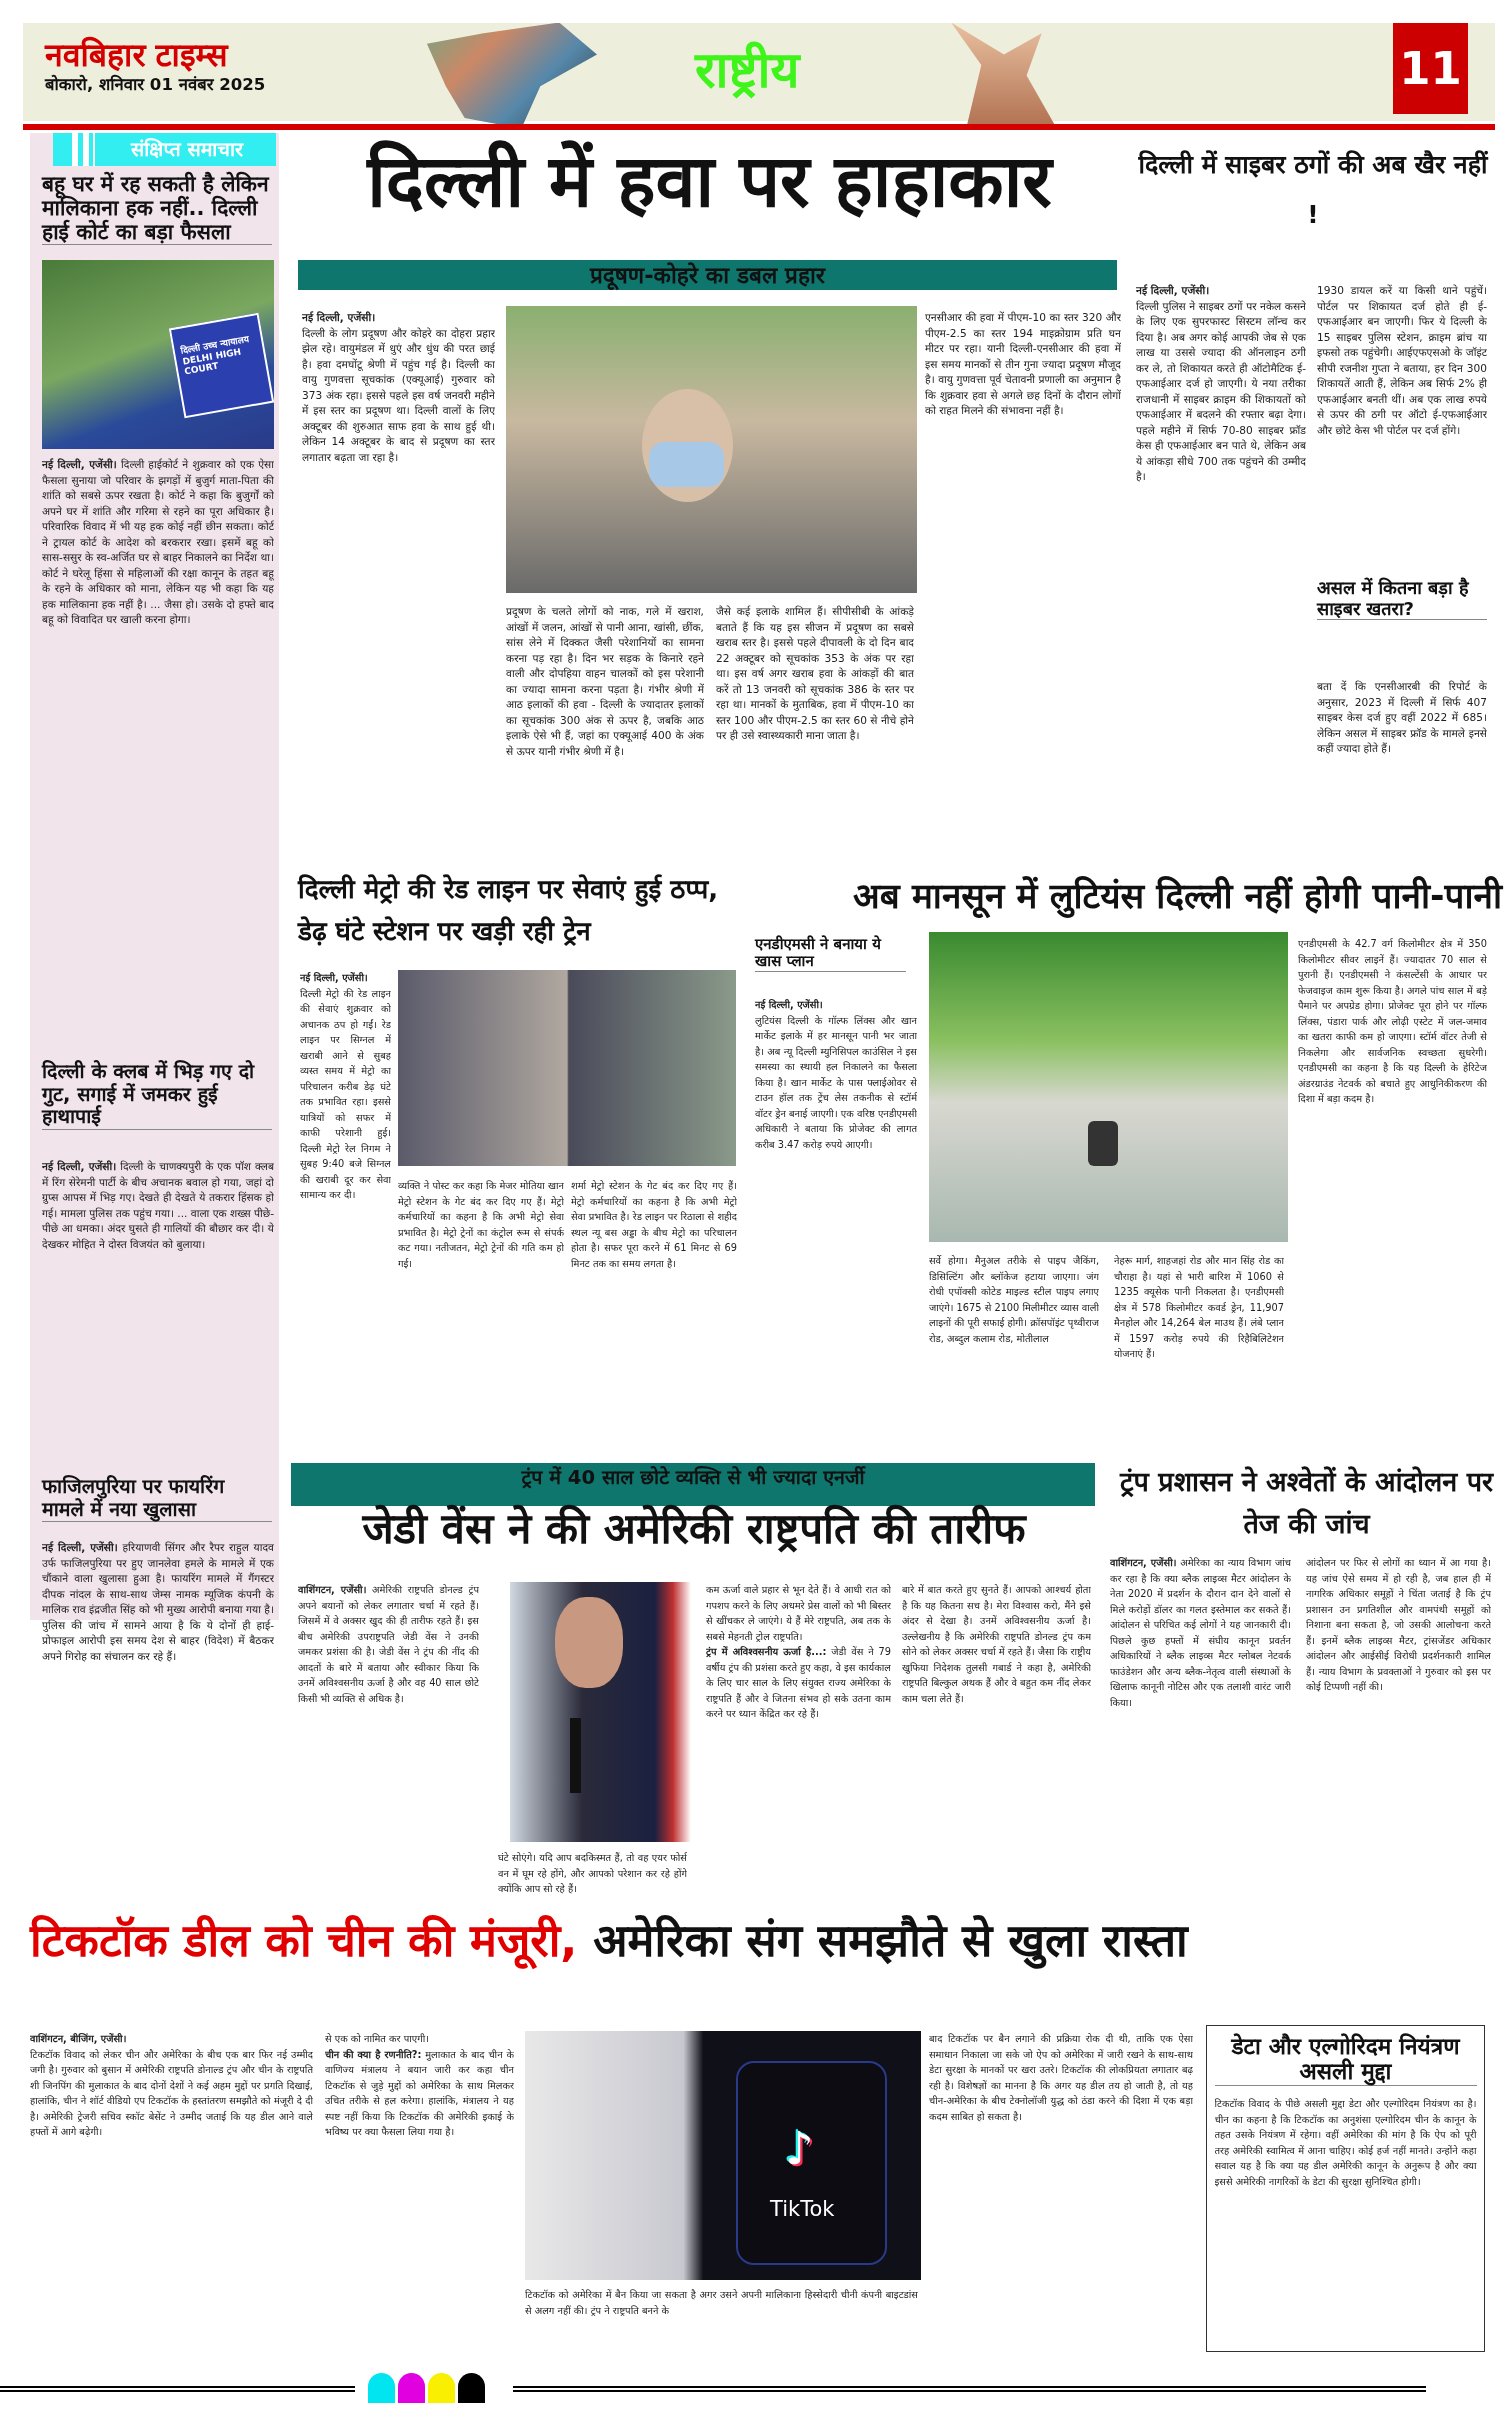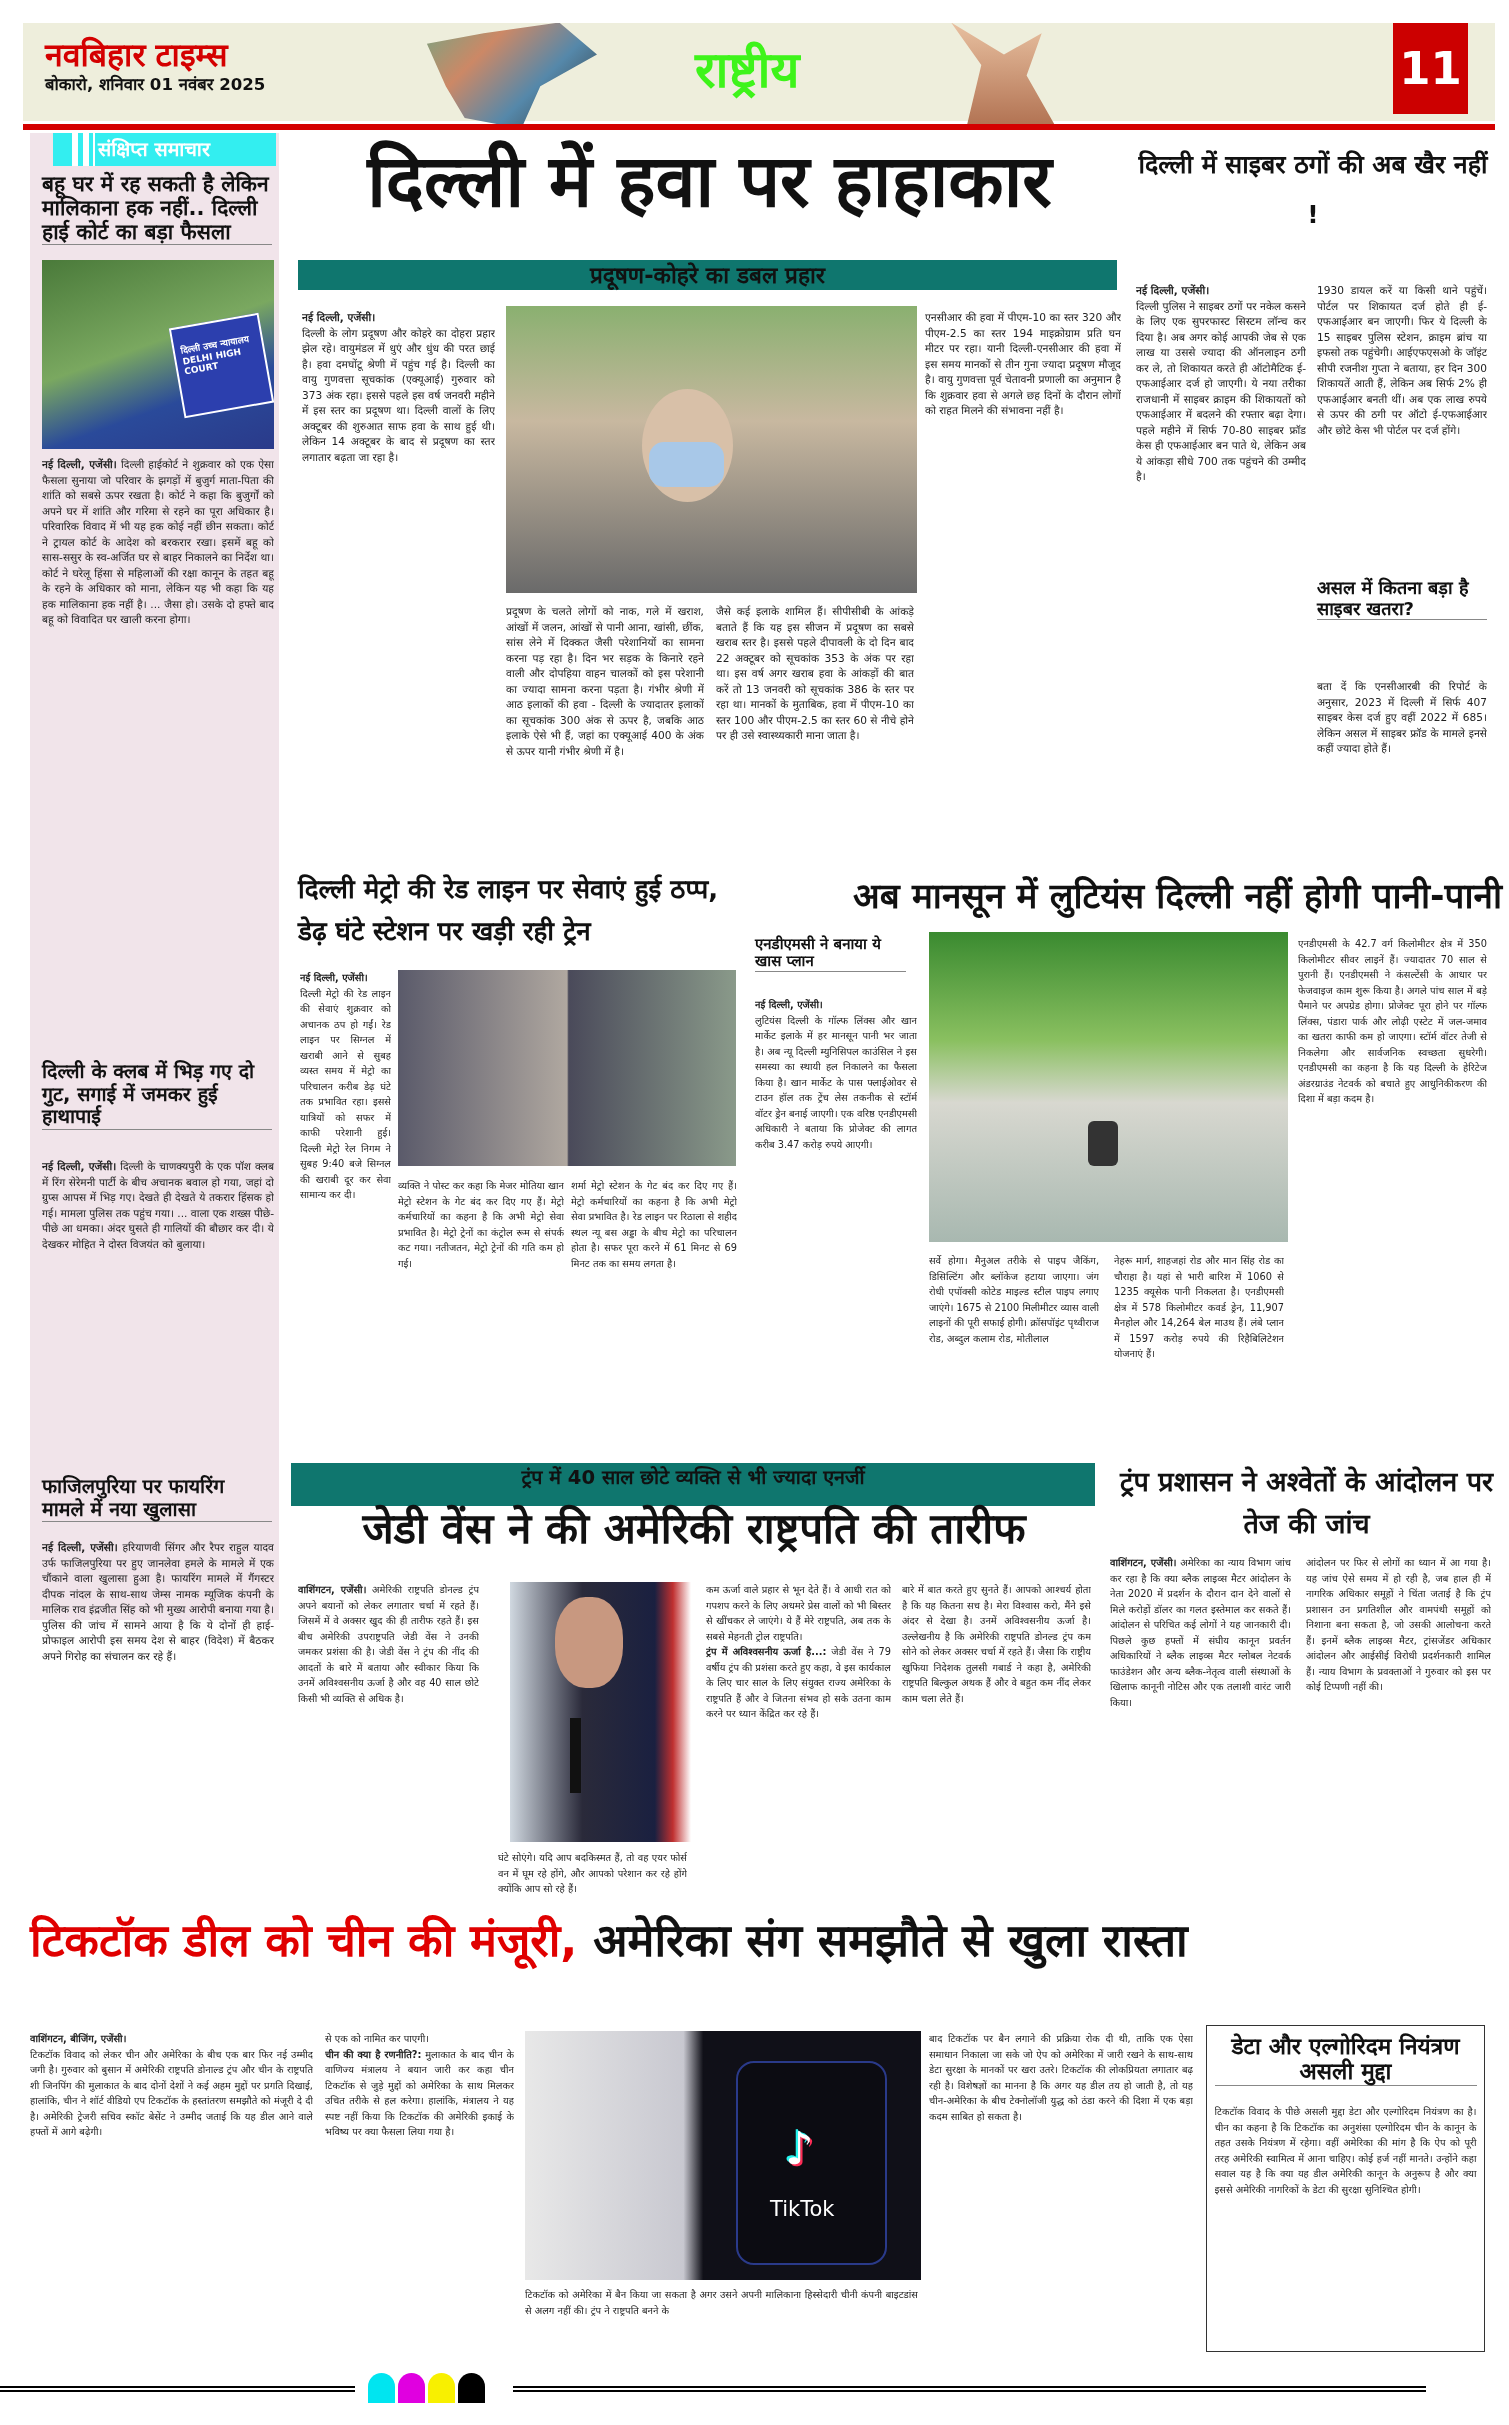--- a/index.html
+++ b/index.html
@@ -7,21 +7,21 @@
 .abs{position:absolute}
 .masthead{left:22.6px;top:22.6px;width:1472px;height:98px;background:#eeeedc}
 .mh-name{left:45px;top:32px;font-size:32px;font-weight:bold;color:#d40000;font-family:"DejaVu Sans Condensed","DejaVu Sans",sans-serif}
 .mh-date{left:45px;top:72px;font-size:16.6px;font-weight:bold;color:#111}
 .mh-section{left:695px;top:34px;font-size:50px;font-weight:bold;color:#3ef41a}
 .mh-page{left:1393px;top:22.6px;width:75px;height:91px;background:#cc0000;color:#fff;font-size:45px;font-weight:bold;text-align:center;line-height:91px}
 .mh-map{left:408px;top:22.6px;width:189px;height:106px;background:linear-gradient(135deg,#6a8 0%,#c86 35%,#58a 65%,#333 100%);clip-path:polygon(10% 20%,40% 10%,80% 0%,100% 30%,70% 60%,60% 100%,30% 90%,20% 60%)}
 .mh-statue{left:936px;top:22.6px;width:151px;height:106px;background:linear-gradient(180deg,#e8c0a0,#b07050);clip-path:polygon(20% 100%,30% 40%,10% 0%,45% 30%,70% 10%,60% 50%,80% 100%)}
 .mh-rule{left:22.6px;top:124px;width:1472px;height:6px;background:#d40000}
 .brief{left:30px;top:133px;width:249px;height:1487px;background:#f1e4ea}
-.brief-tag{left:53px;top:133px;width:223px;height:33px;background:#33eef0;color:#fff;font-weight:bold;font-size:19.6px;line-height:33px;padding-left:45px}
+.brief-tag{left:53px;top:133px;width:223px;height:33px;background:#33eef0;color:#fff;font-weight:bold;font-size:19.6px;text-align:center;line-height:33px;padding-left:45px}
 .brief-tag .bars{position:absolute;left:19px;top:0;width:22.6px;height:33px;background:repeating-linear-gradient(90deg,#fff 0 6px,#33eef0 6px 10.6px)}
 .hl{font-weight:bold;color:#111;line-height:1.15}
 .body{font-size:10.6px;line-height:15.5px;text-align:justify;color:#222}
 .dateline{font-weight:bold}
 .photo{background:#777;overflow:hidden}
 .rule-b{border-bottom:1.5px solid #888}
 .yellow{background:#0f766e}
 .box{border:1.5px solid #333}
 .cmyk{display:inline-block;width:27px;height:30px;border-radius:13.6px 13.6px 0 0;margin-right:3px}
 .footline{height:6px;border-top:2.3px solid #000;border-bottom:2.3px solid #000}
@@ -106,20 +106,20 @@
 <div class="abs body" style="left:30px;top:2031px;width:283px;height:332px;overflow:hidden;font-size:9.8px"><div class="dateline">वाशिंगटन, बीजिंग, एजेंसी।</div><span>टिकटॉक विवाद को लेकर चीन और अमेरिका के बीच एक बार फिर नई उम्मीद जगी है। गुरुवार को बुसान में अमेरिकी राष्ट्रपति डोनाल्ड ट्रंप और चीन के राष्ट्रपति शी जिनपिंग की मुलाकात के बाद दोनों देशों ने कई अहम मुद्दों पर प्रगति दिखाई, हालांकि, चीन ने शॉर्ट वीडियो एप टिकटॉक के हस्तांतरण समझौते को मंजूरी दे दी है। अमेरिकी ट्रेजरी सचिव स्कॉट बेसेंट ने उम्मीद जताई कि यह डील आने वाले हफ्तों में आगे बढ़ेगी।</span></div>
 <div class="abs body" style="left:325px;top:2031px;width:189px;height:332px;overflow:hidden;font-size:9.8px"><span>से एक को नामित कर पाएगी।</span><br><b>चीन की क्या है रणनीति?:</b> <span>मुलाकात के बाद चीन के वाणिज्य मंत्रालय ने बयान जारी कर कहा चीन टिकटॉक से जुड़े मुद्दों को अमेरिका के साथ मिलकर उचित तरीके से हल करेगा। हालांकि, मंत्रालय ने यह स्पष्ट नहीं किया कि टिकटॉक की अमेरिकी इकाई के भविष्य पर क्या फैसला लिया गया है।</span></div>
 <div class="abs photo" style="left:525px;top:2031px;width:396px;height:249px;background:linear-gradient(90deg,#e8e8e8 0%,#c8c8d0 40%,#101018 45%,#101018 100%)">
   <div style="position:absolute;left:211px;top:30px;width:151px;height:204px;border-radius:18px;background:#0c0c12;border:2.3px solid #2a3a8a"></div>
   <div style="position:absolute;left:260px;top:91px;font-size:45px;color:#fff;text-shadow:-2.3px -2.3px #25f4ee,2.3px 2.3px #fe2c55">♪</div>
   <div style="position:absolute;left:245px;top:166px;font-size:21px;font-weight:normal;color:#fff">TikTok</div>
 </div>
 <div class="abs body" style="left:525px;top:2287px;width:393px;height:75px;overflow:hidden;font-size:9.8px">टिकटॉक को अमेरिका में बैन किया जा सकता है अगर उसने अपनी मालिकाना हिस्सेदारी चीनी कंपनी बाइटडांस से अलग नहीं की। ट्रंप ने राष्ट्रपति बनने के</div>
 <div class="abs body" style="left:929px;top:2031px;width:264px;height:332px;overflow:hidden;font-size:9.8px">बाद टिकटॉक पर बैन लगाने की प्रक्रिया रोक दी थी, ताकि एक ऐसा समाधान निकाला जा सके जो ऐप को अमेरिका में जारी रखने के साथ-साथ डेटा सुरक्षा के मानकों पर खरा उतरे। टिकटॉक की लोकप्रियता लगातार बढ़ रही है। विशेषज्ञों का मानना है कि अगर यह डील तय हो जाती है, तो यह चीन-अमेरिका के बीच टेक्नोलॉजी युद्ध को ठंडा करने की दिशा में एक बड़ा कदम साबित हो सकता है।</div>
 <div class="abs box" style="left:1206px;top:2025px;width:279px;height:327px;padding:7.5px">
-  <div class="hl rule-b" style="font-size:22.6px;text-align:center;margin-bottom:18px">डेटा और एल्गोरिदम नियंत्रण असली मुद्दा</div>
+  <div class="hl rule-b" style="font-size:22.6px;text-align:center;margin-bottom:10px">डेटा और एल्गोरिदम नियंत्रण असली मुद्दा</div>
   <div class="body" style="font-size:9.8px;height:226px;overflow:hidden">टिकटॉक विवाद के पीछे असली मुद्दा डेटा और एल्गोरिदम नियंत्रण का है। चीन का कहना है कि टिकटॉक का अनुशंसा एल्गोरिदम चीन के कानून के तहत उसके नियंत्रण में रहेगा। वहीं अमेरिका की मांग है कि ऐप को पूरी तरह अमेरिकी स्वामित्व में आना चाहिए। कोई हर्ज नहीं मानते। उन्होंने कहा सवाल यह है कि क्या यह डील अमेरिकी कानून के अनुरूप है और क्या इससे अमेरिकी नागरिकों के डेटा की सुरक्षा सुनिश्चित होगी।</div>
 </div>
 
 <div class="abs footline" style="left:0;top:2386px;width:355px"></div>
 <div class="abs" style="left:368px;top:2373px"><span class="cmyk" style="background:#00e5f0"></span><span class="cmyk" style="background:#e000e0"></span><span class="cmyk" style="background:#f8f000"></span><span class="cmyk" style="background:#000"></span></div>
 <div class="abs footline" style="left:513px;top:2386px;width:913px"></div>
 
 
 </body></html>

